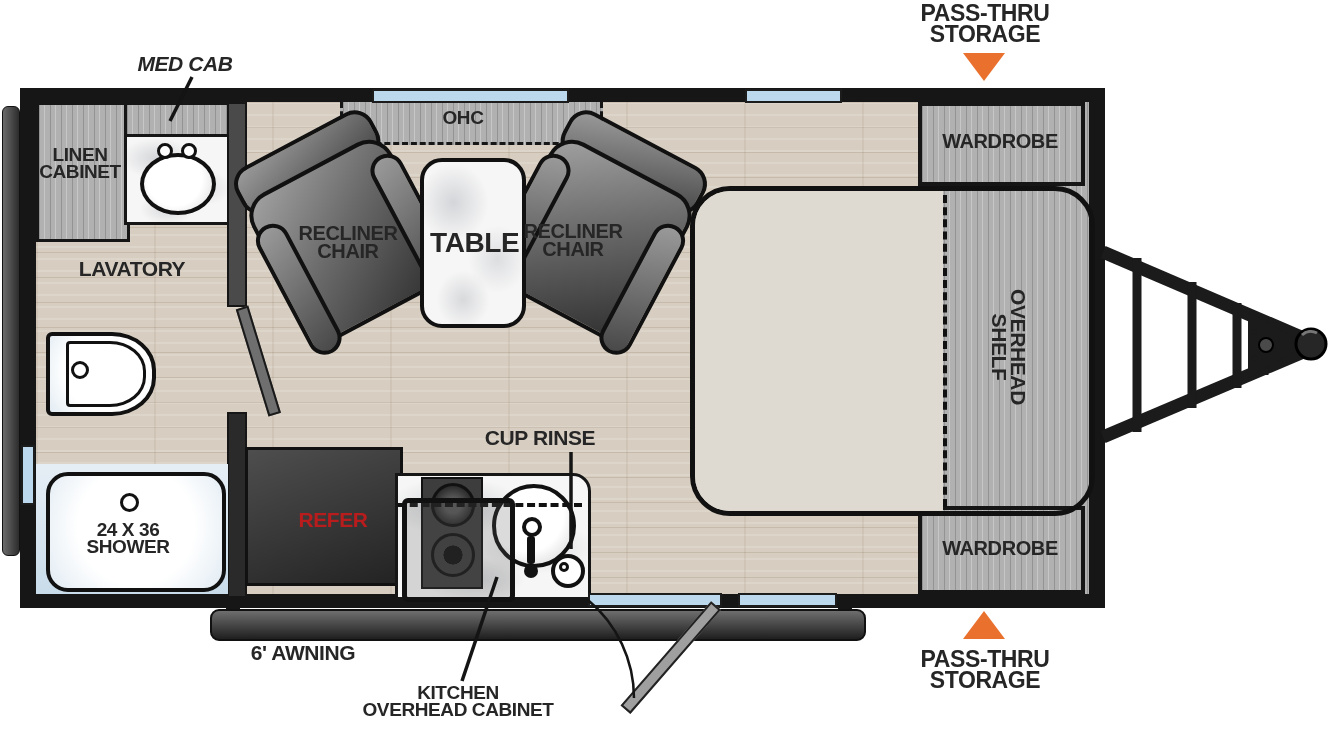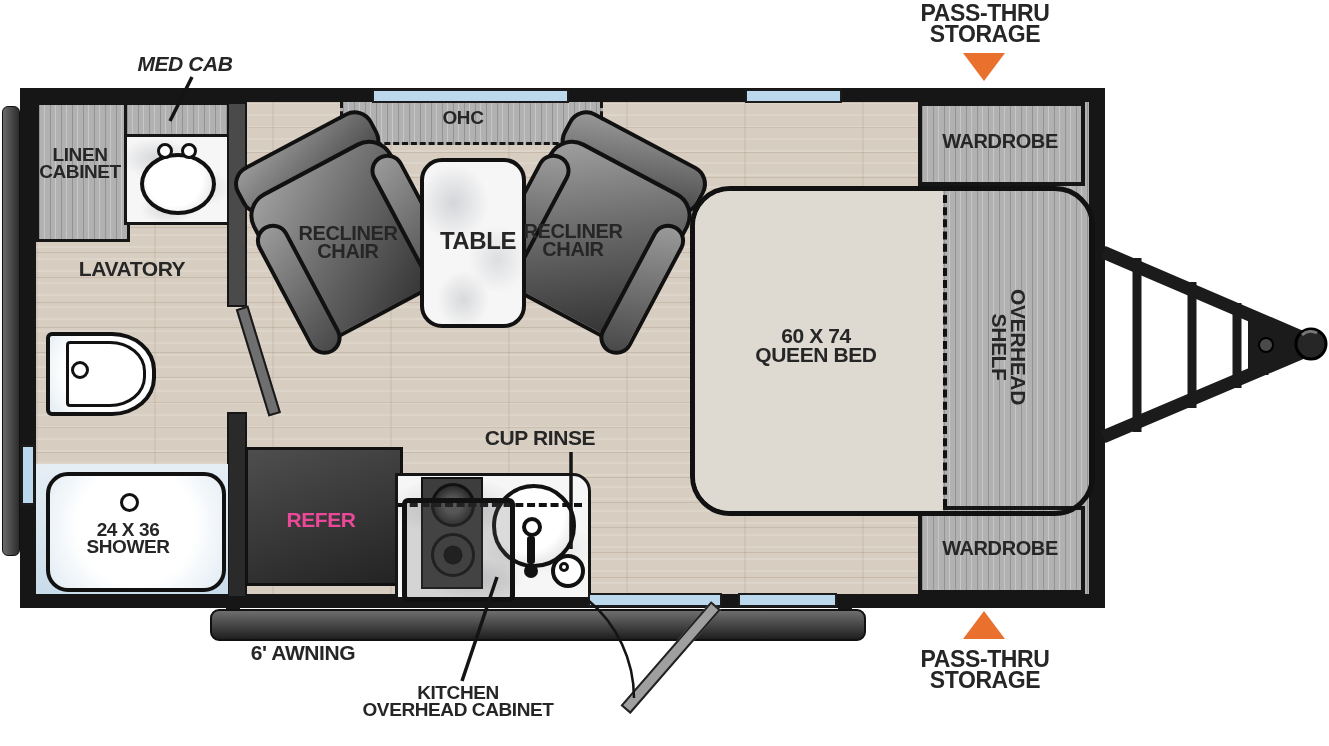--- a/index.html
+++ b/index.html
@@ -191,30 +191,26 @@
 
   <div class="lbl" style="left:292px;top:224px;width:112px;font-size:20px;">
     <div>RECLINER</div>
     <div>CHAIR</div>
   </div>
   <div class="lbl" style="left:517px;top:222px;width:112px;font-size:20px;">
     <div>RECLINER</div>
     <div>CHAIR</div>
   </div>
 
-  <div class="lbl" style="left:430px;top:230px;width:80px;font-size:24px;margin-left:8px;">TABLE</div>
-
-  <div class="lbl" style="left:271px;top:510px;width:100px;font-size:21px;color:#ec4899;">REFER</div>
+  <div class="lbl" style="left:430px;top:230px;width:80px;font-size:28px;">TABLE</div>
+
+  <div class="lbl" style="left:283px;top:510px;width:100px;font-size:21px;color:#b91c1c;">REFER</div>
 
   <div class="lbl" style="left:480px;top:428px;width:120px;font-size:21px;">CUP RINSE</div>
 
-  <div class="lbl" style="left:740px;top:326px;width:152px;font-size:21px;">
-    <div>60 X 74</div>
-    <div>QUEEN BED</div>
-  </div>
 
   <div class="lbl" style="left:950px;top:288px;width:118px;height:118px;font-size:21px;transform:rotate(90deg);
               display:flex;flex-direction:column;justify-content:center;">
     <div>OVERHEAD</div>
     <div>SHELF</div>
   </div>
 
   <div class="lbl" style="left:928px;top:132px;width:144px;font-size:20px;">WARDROBE</div>
   <div class="lbl" style="left:928px;top:539px;width:144px;font-size:20px;">WARDROBE</div>
 

